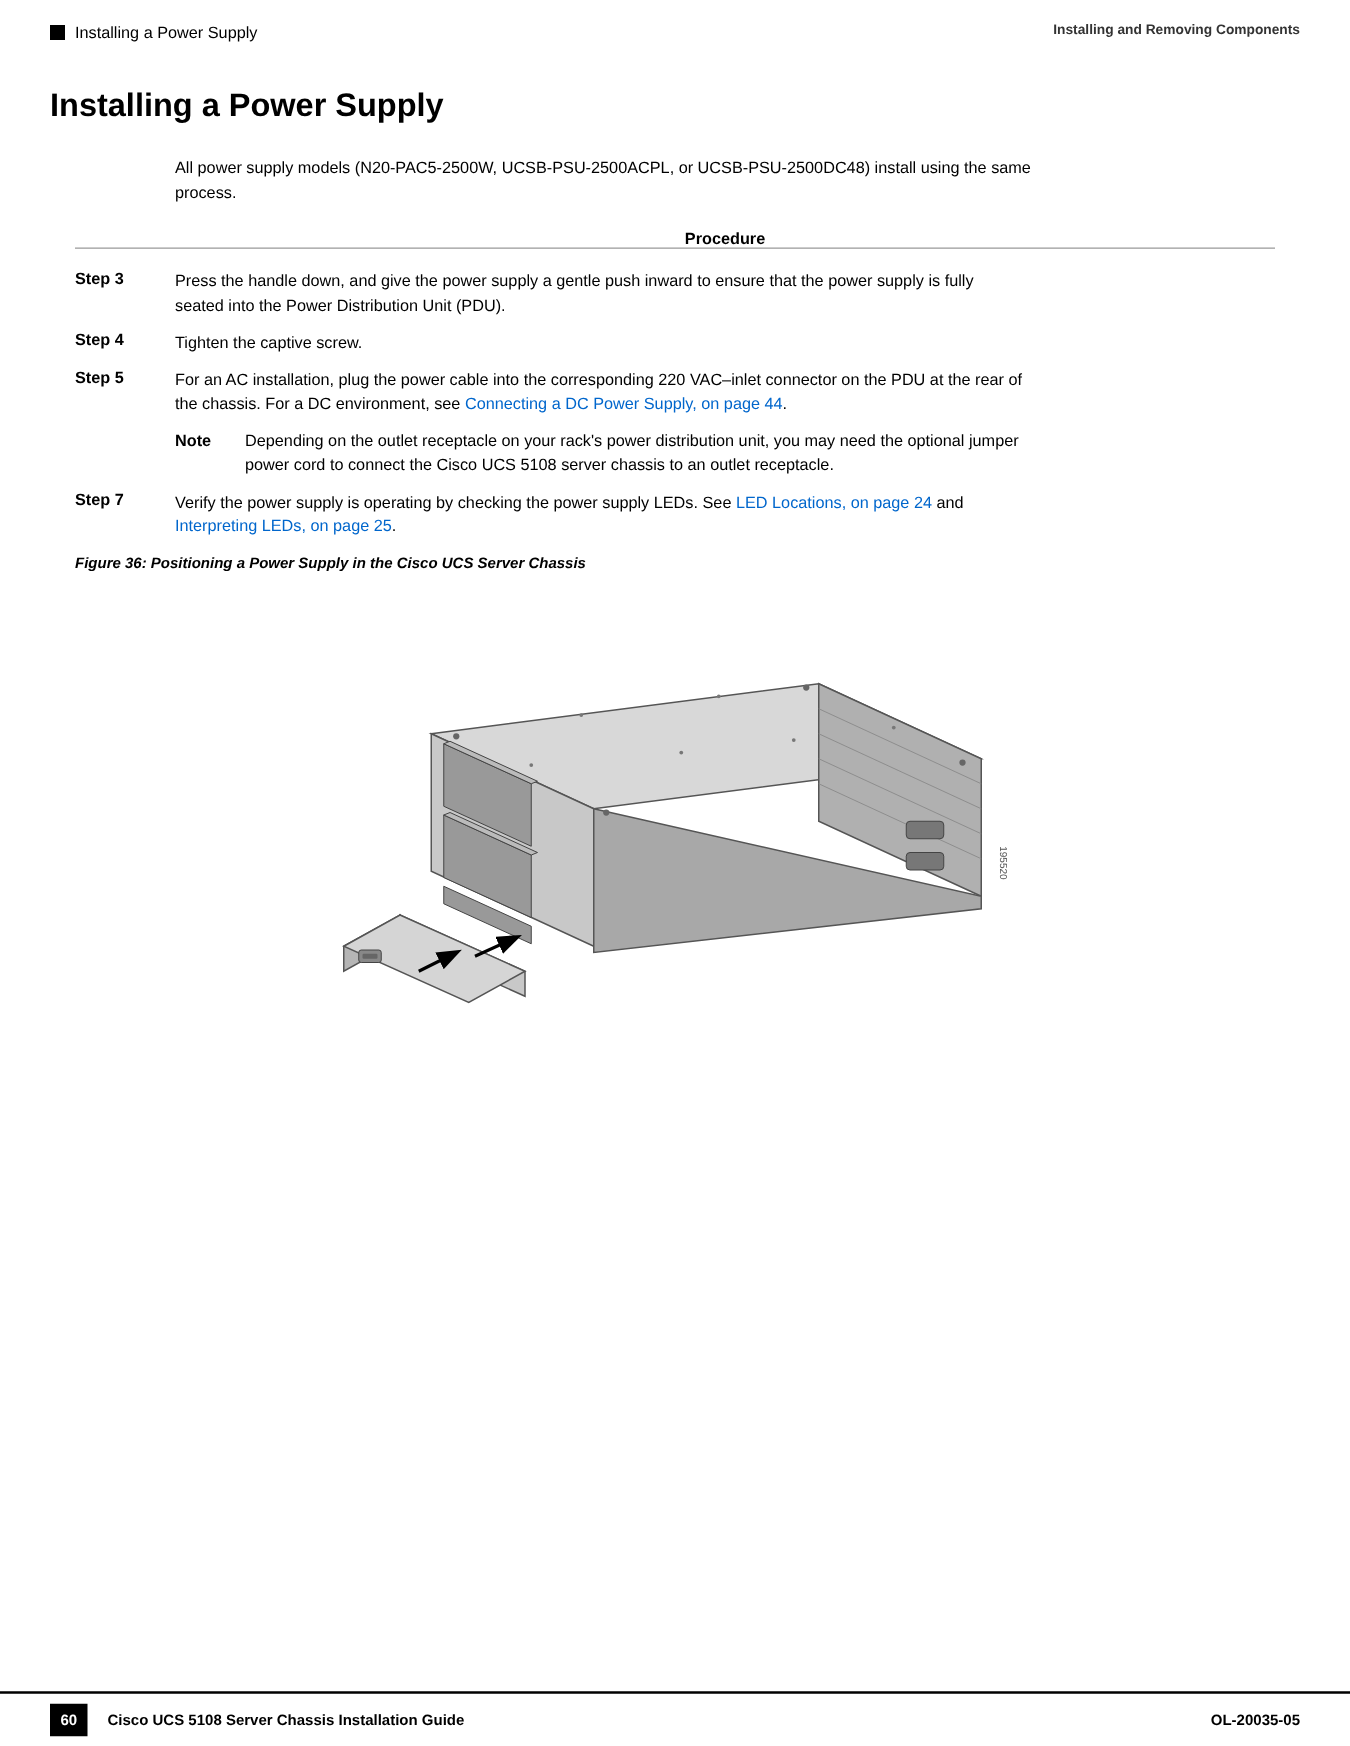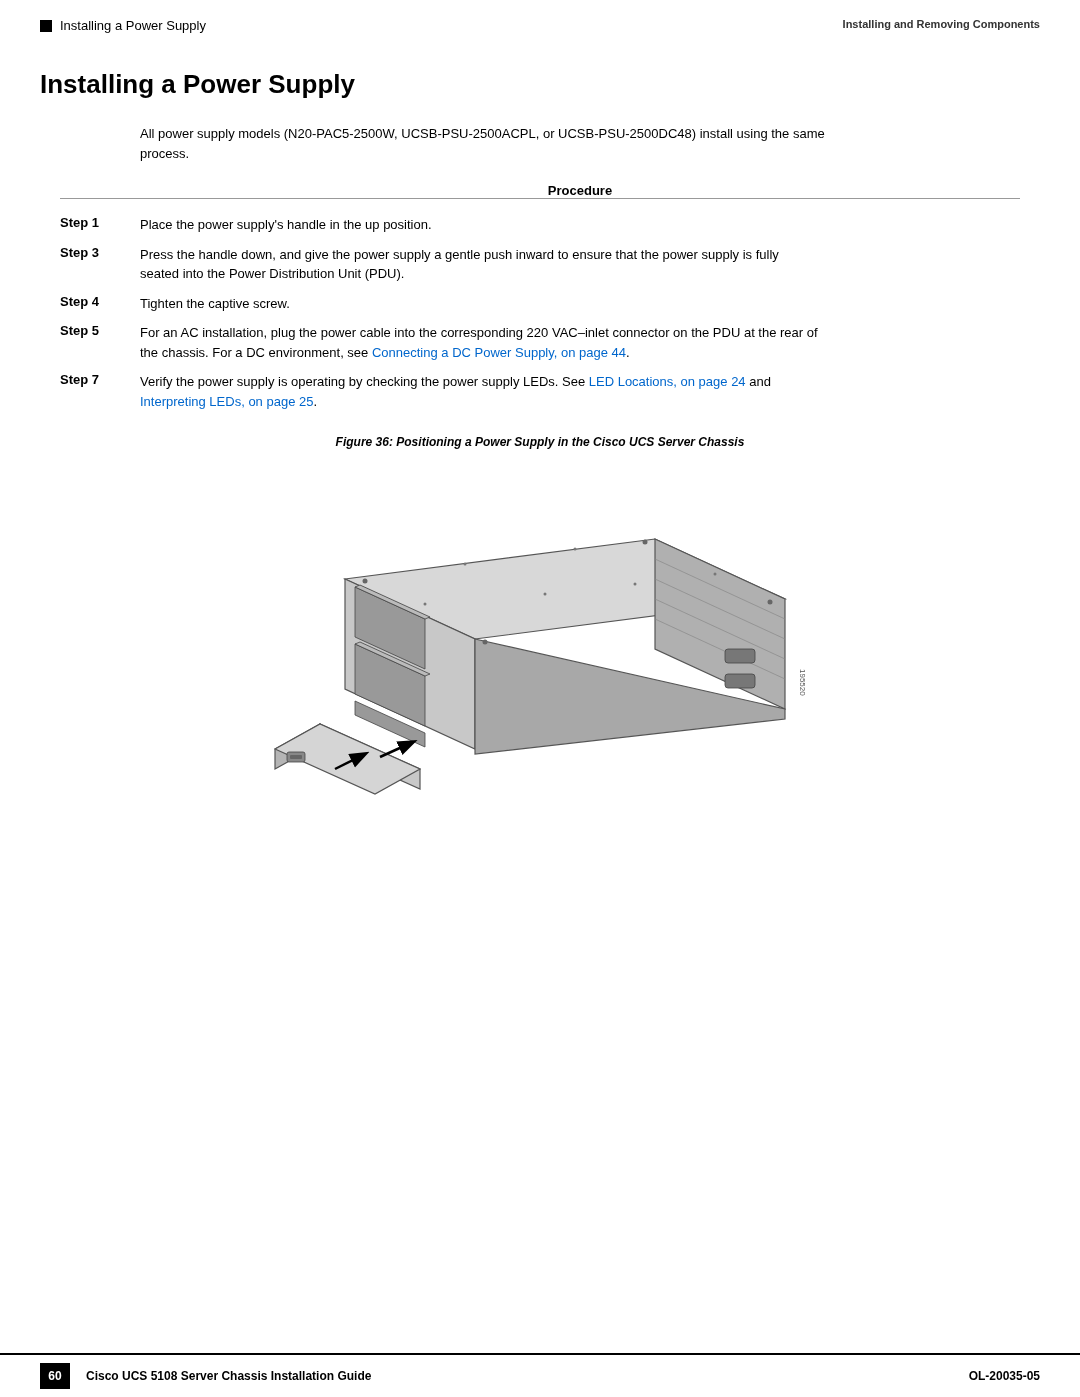--- a/index.html
+++ b/index.html
@@ -138,25 +138,24 @@
     }
 
     .note-content {
       font-size: 13px;
       line-height: 1.5;
       flex: 1;
     }
 
     
     .figure-caption {
-      text-align: center;
       font-size: 12px;
       font-weight: bold;
       font-style: italic;
-      margin-top: 24px;
+      margin-top: 12px;
       margin-bottom: 10px;
     }
 
     
     .figure-area {
       display: flex;
       justify-content: center;
       align-items: center;
       margin: 0 auto;
       width: 100%;
@@ -228,40 +227,40 @@
     <h1 class="page-title">Installing a Power Supply</h1>
 
     <p class="intro-text">All power supply models (N20-PAC5-2500W, UCSB-PSU-2500ACPL, or UCSB-PSU-2500DC48) install using the same process.</p>
 
     <p class="procedure-heading">Procedure</p>
 
     <hr class="divider">
 
     <div class="steps-container">
 
-      <div class="step-row">
-        <span class="step-label">Step 1</span>
-        <span class="step-content">Place the power supply's handle in the up position.</span>
-      </div>
 
 
       <div class="step-row">
         <span class="step-label">Step 3</span>
         <span class="step-content">Press the handle down, and give the power supply a gentle push inward to ensure that the power supply is fully seated into the Power Distribution Unit (PDU).</span>
       </div>
 
       <div class="step-row">
         <span class="step-label">Step 4</span>
         <span class="step-content">Tighten the captive screw.</span>
       </div>
 
       <div class="step-row">
         <span class="step-label">Step 5</span>
         <div class="step-content step5-content">
           <span>For an AC installation, plug the power cable into the corresponding 220 VAC–inlet connector on the PDU at the rear of the chassis. For a DC environment, see <a class="link" href="#">Connecting a DC Power Supply,  on page 44</a>.</span>
+          <div class="note-block">
+            <span class="note-label">Note</span>
+            <span class="note-content">Depending on the outlet receptacle on your rack's power distribution unit, you may need the optional jumper power cord to connect the Cisco UCS 5108 server chassis to an outlet receptacle.</span>
+          </div>
         </div>
       </div>
 
 
       <div class="step-row">
         <span class="step-label">Step 7</span>
         <span class="step-content">Verify the power supply is operating by checking the power supply LEDs. See <a class="link" href="#">LED Locations,  on page 24</a> and <a class="link" href="#">Interpreting LEDs,  on page 25</a>.</span>
       </div>
 
     </div>

